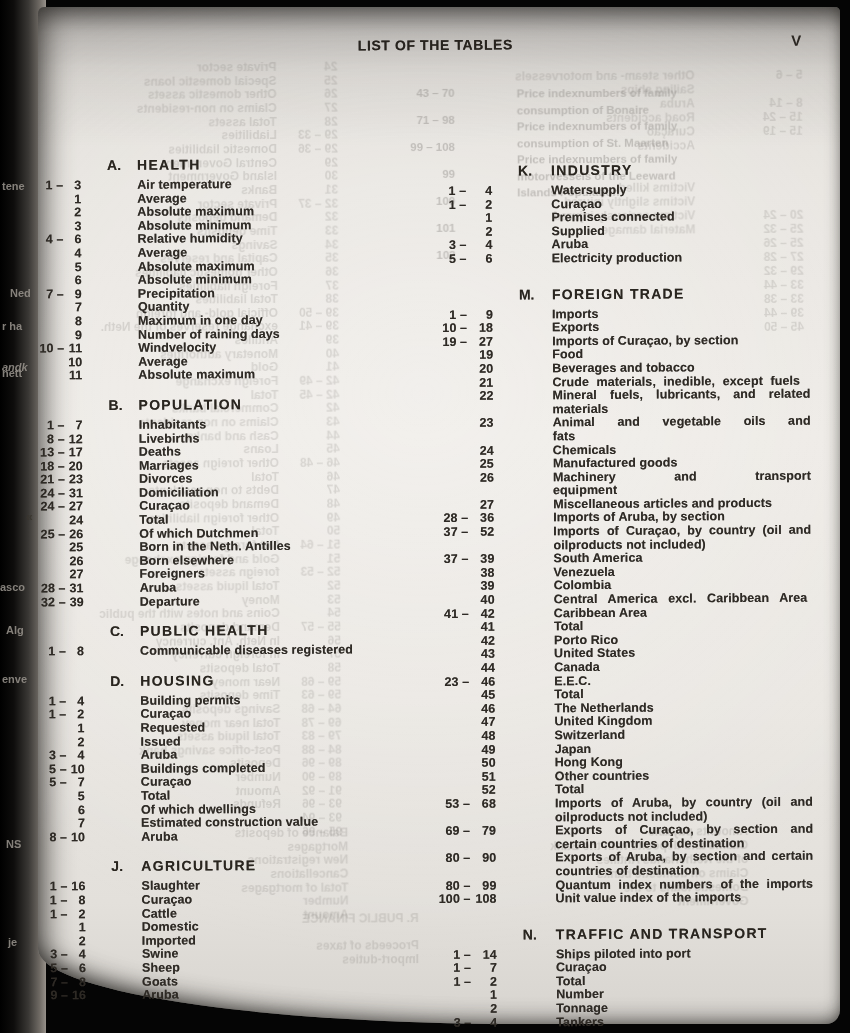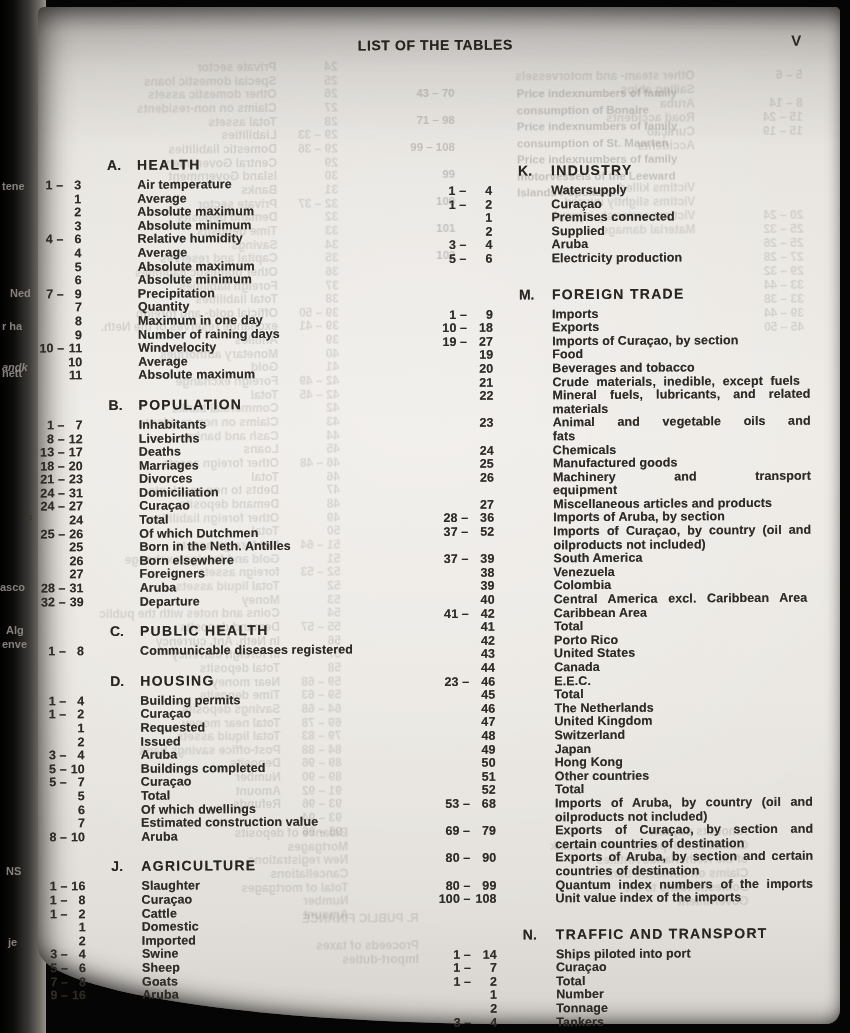--- a/index.html
+++ b/index.html
@@ -838,18 +838,18 @@
   </div>
 
   <div class="edge-layer">
       <span class="edge-frag" style="left: 2px; top: 180px;">tene</span>
       <span class="edge-frag" style="left: 10px; top: 287px;">Ned</span>
       <span class="edge-frag" style="left: 2px; top: 320px;">r ha</span>
       <span class="edge-frag" style="left: 2px; top: 347px; margin-top: 20px;">nett</span>
       <span class="edge-frag" style="left: 2px; top: 361px; font-style: italic;">andk</span>
       <span class="edge-frag" style="left: 0px; top: 581px;">asco</span>
       <span class="edge-frag" style="left: 6px; top: 624px; text-align: right;">Alg</span>
-      <span class="edge-frag" style="left: 2px; top: 638px;">enve</span>
-      <span class="edge-frag" style="left: 6px; top: 838px; margin-top: 27px;">NS</span>
+      <span class="edge-frag" style="left: 2px; top: 673px;">enve</span>
+      <span class="edge-frag" style="left: 6px; top: 838px;">NS</span>
       <span class="edge-frag" style="left: 8px; top: 936px;">je</span>
       <span class="edge-frag dark" style="left: 26px; top: 510px;">«</span>
     </div>
 </div>
 
 </body></html>

